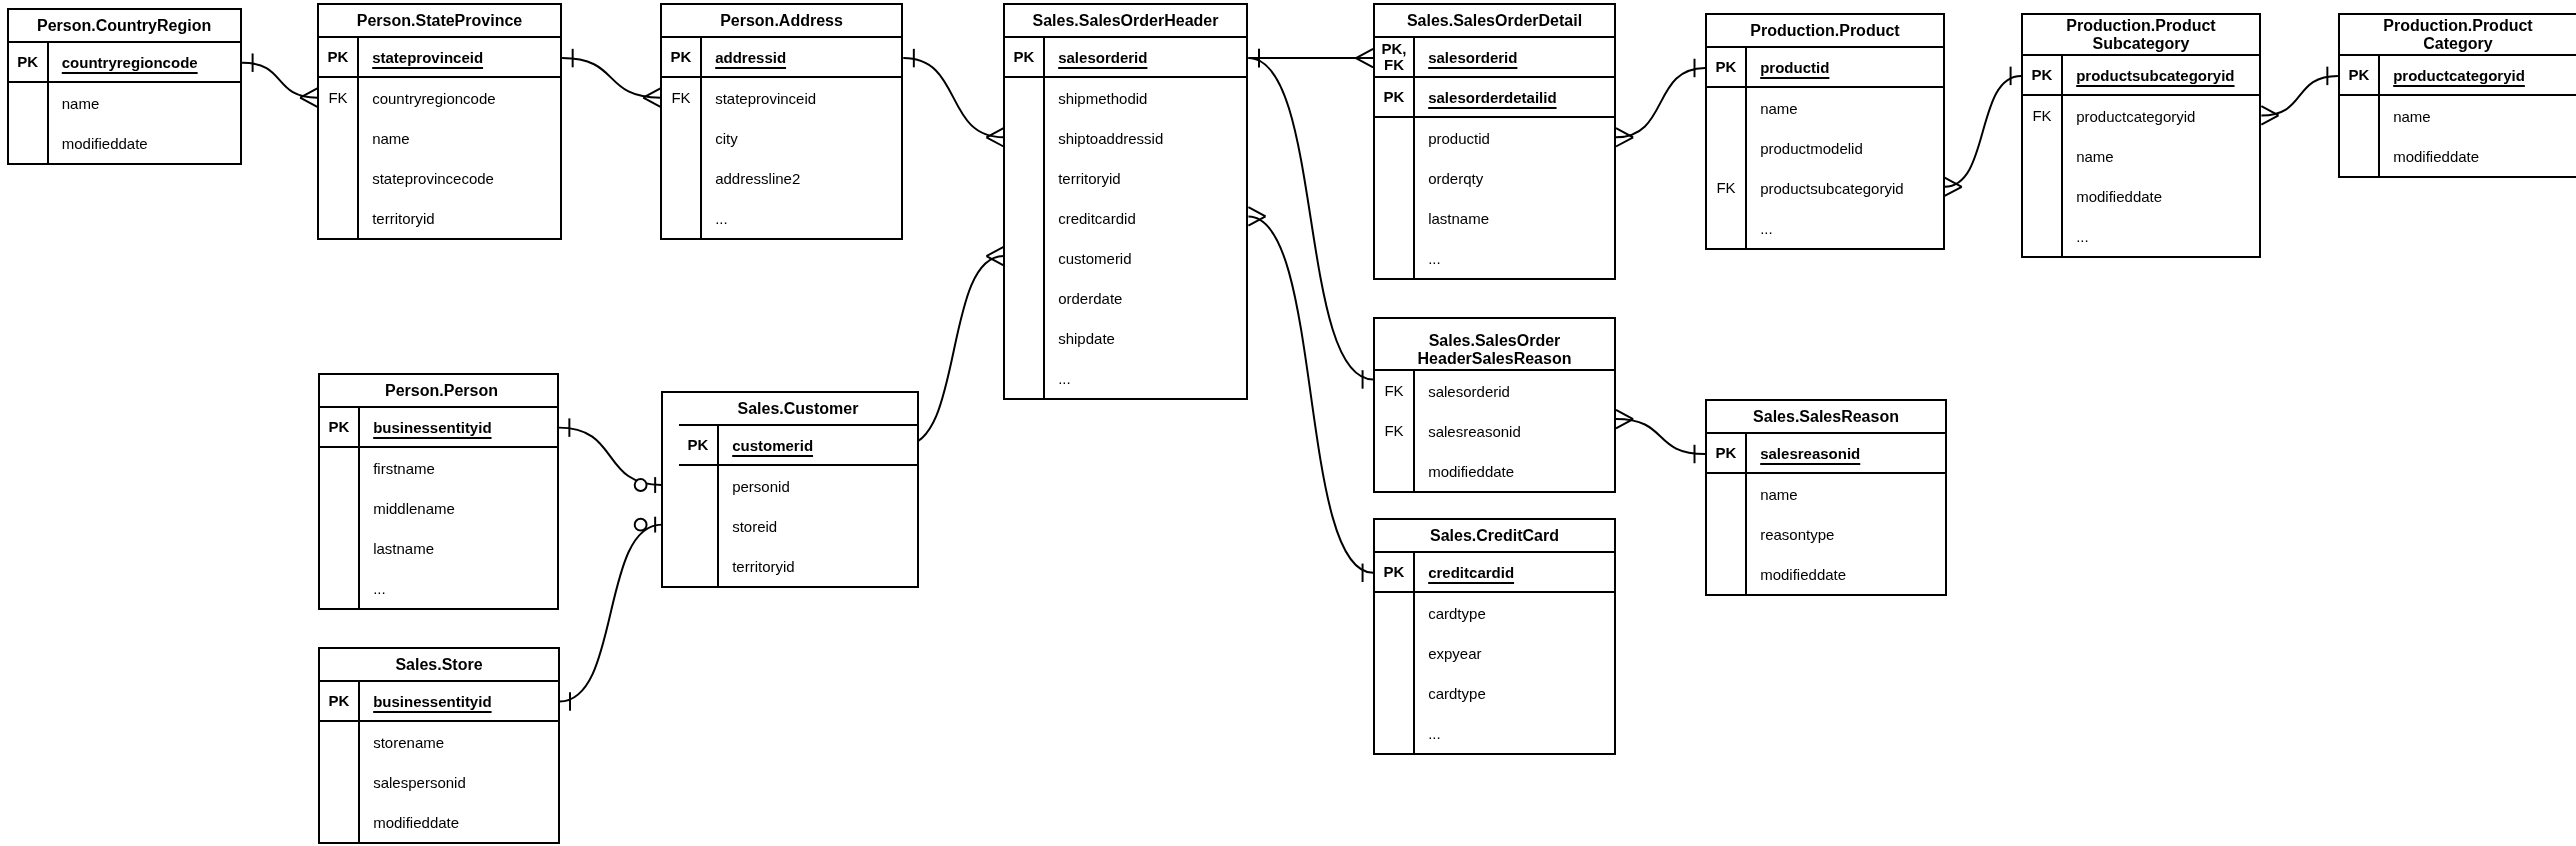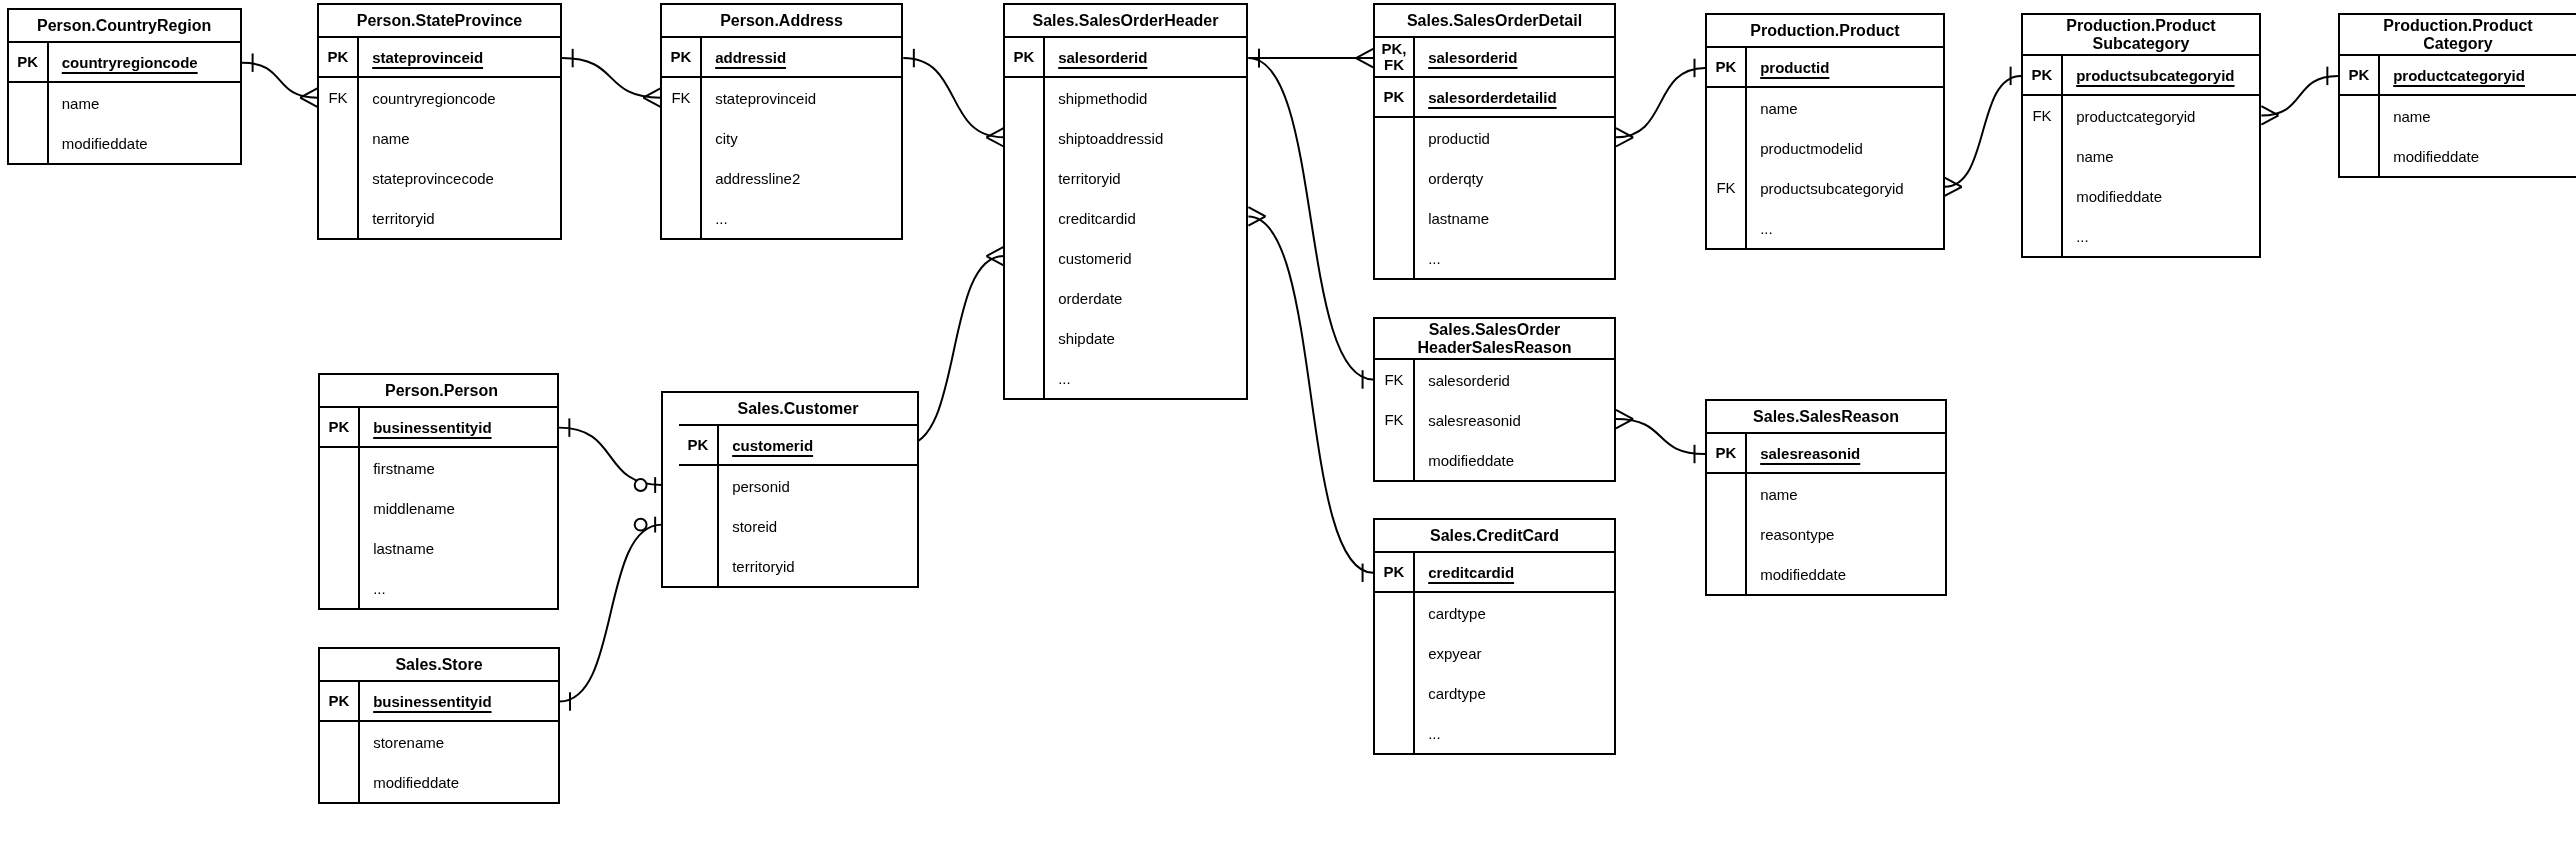--- a/index.html
+++ b/index.html
@@ -341,21 +341,21 @@
       <div class="row">
         <div class="key"></div>
         <div class="fname">storeid</div>
       </div>
       <div class="row">
         <div class="key"></div>
         <div class="fname">territoryid</div>
       </div>
     </div>
     <div class="tbl" style="left: 1373px; top: 317px; width: 239px;">
-      <div class="tbl-title" style="height: 41px;">Sales.SalesOrder
+      <div class="tbl-title" style="height: 41px; margin-top: 11px;">Sales.SalesOrder
 HeaderSalesReason</div>
       <div class="row">
         <div class="key">FK</div>
         <div class="fname">salesorderid</div>
       </div>
       <div class="row">
         <div class="key">FK</div>
         <div class="fname">salesreasonid</div>
       </div>
       <div class="row">
@@ -407,20 +407,24 @@
     </div>
     <div class="tbl" style="left: 318px; top: 647px; width: 238px;">
       <div class="tbl-title" style="height: 33px;">Sales.Store</div>
       <div class="row sep">
         <div class="key pk">PK</div>
         <div class="fname pk">businessentityid</div>
       </div>
       <div class="row">
         <div class="key"></div>
         <div class="fname">storename</div>
+      </div>
+      <div class="row">
+        <div class="key"></div>
+        <div class="fname">salespersonid</div>
       </div>
       <div class="row">
         <div class="key"></div>
         <div class="fname">modifieddate</div>
       </div>
     </div>
   </div>
 
 
 </body></html>

